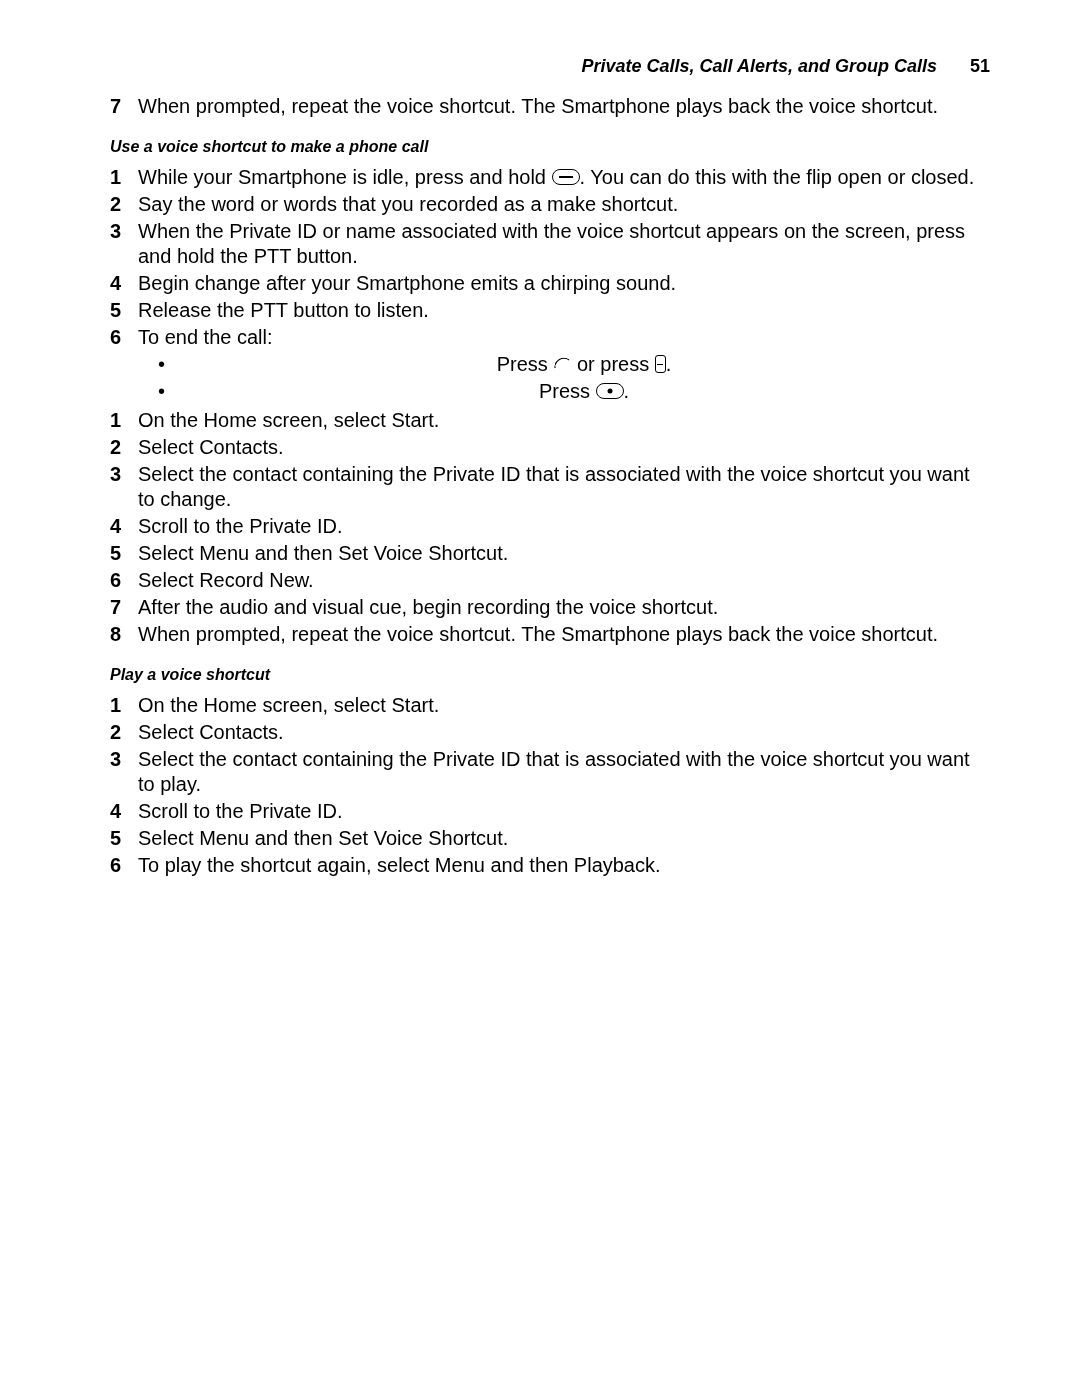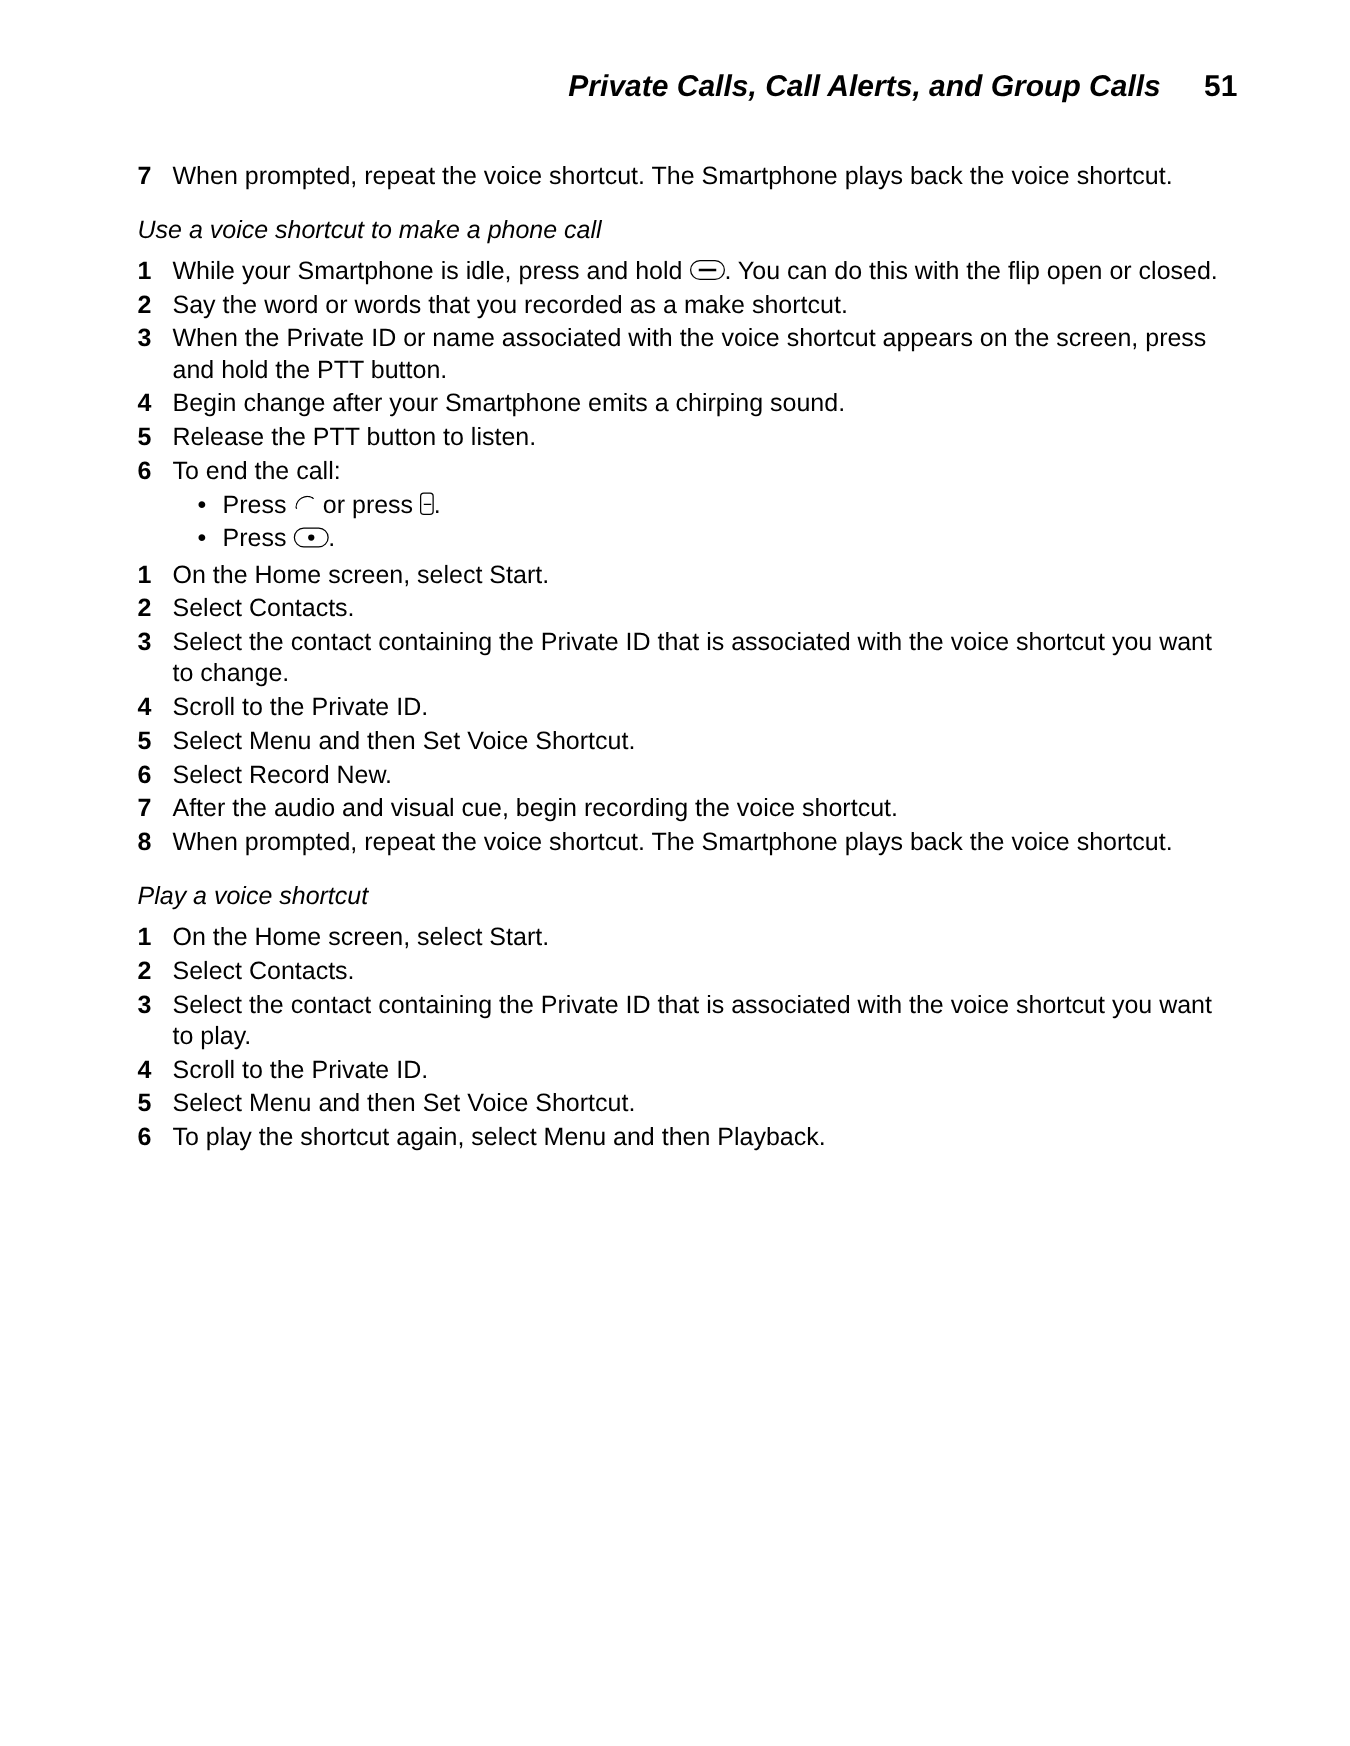--- a/index.html
+++ b/index.html
@@ -9,30 +9,30 @@
     margin: 0;
     padding: 55px 90px 60px 110px;
     line-height: 1.25;
     width: 1080px;
     box-sizing: border-box;
   }
   .header {
     text-align: right;
     font-weight: bold;
     font-style: italic;
-    margin-bottom: 44px;
-    font-size: 24px;
+    margin-bottom: 16px;
+    font-size: 18px;
   }
   .header .pnum {
     font-style: normal;
     margin-left: 28px;
   }
   .section-title {
-    font-size: 20px;
-    font-weight: normal;
+    font-size: 16px;
+    font-weight: bold;
     font-style: italic;
     margin: 18px 0 8px 0;
   }
   ol.steps {
     list-style: none;
     padding: 0;
     margin: 0;
   }
   ol.steps > li {
     display: flex;
@@ -44,20 +44,21 @@
     font-weight: bold;
     text-align: left;
   }
   ol.steps > li > .body {
     flex: 1;
   }
   ul.bullets {
     list-style: none;
     padding: 0;
     margin: 2px 0 0 20px;
+    text-align: center;
   }
   ul.bullets > li {
     position: relative;
     padding-left: 20px;
     margin: 2px 0;
   }
   ul.bullets > li::before {
     content: "•";
     position: absolute;
     left: 0;

